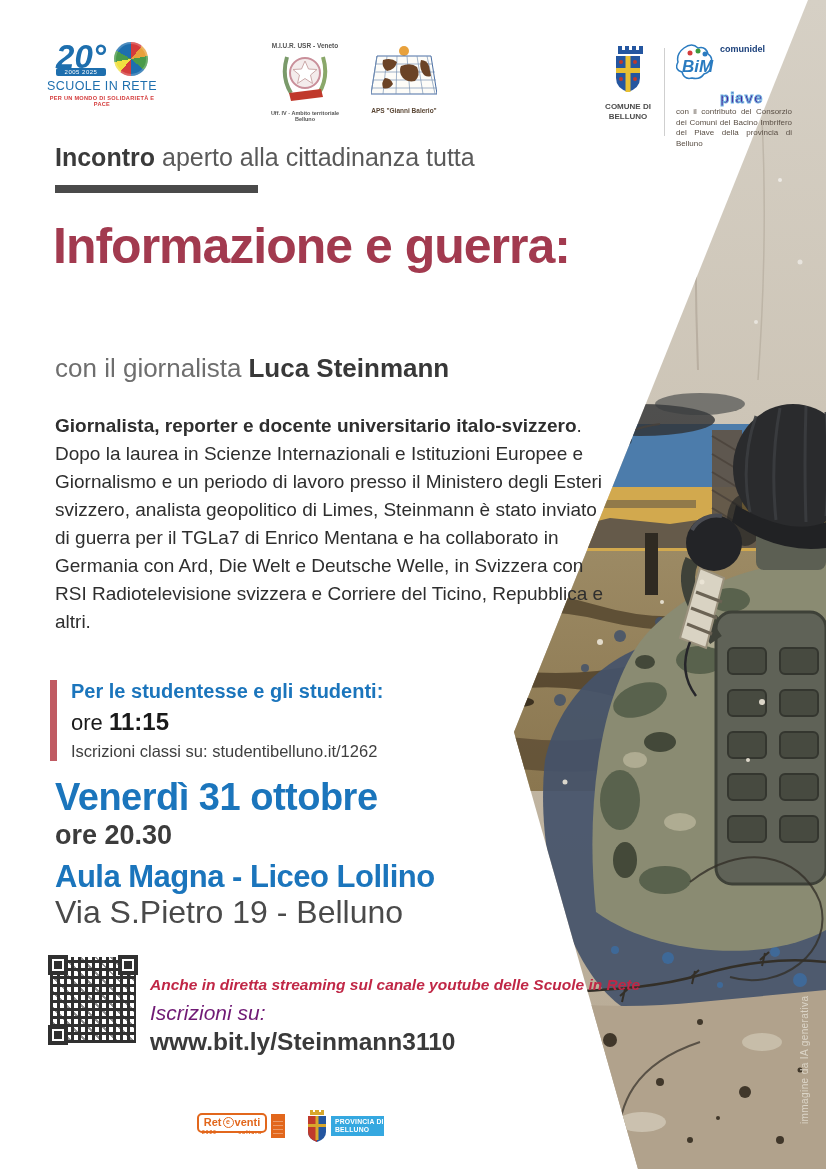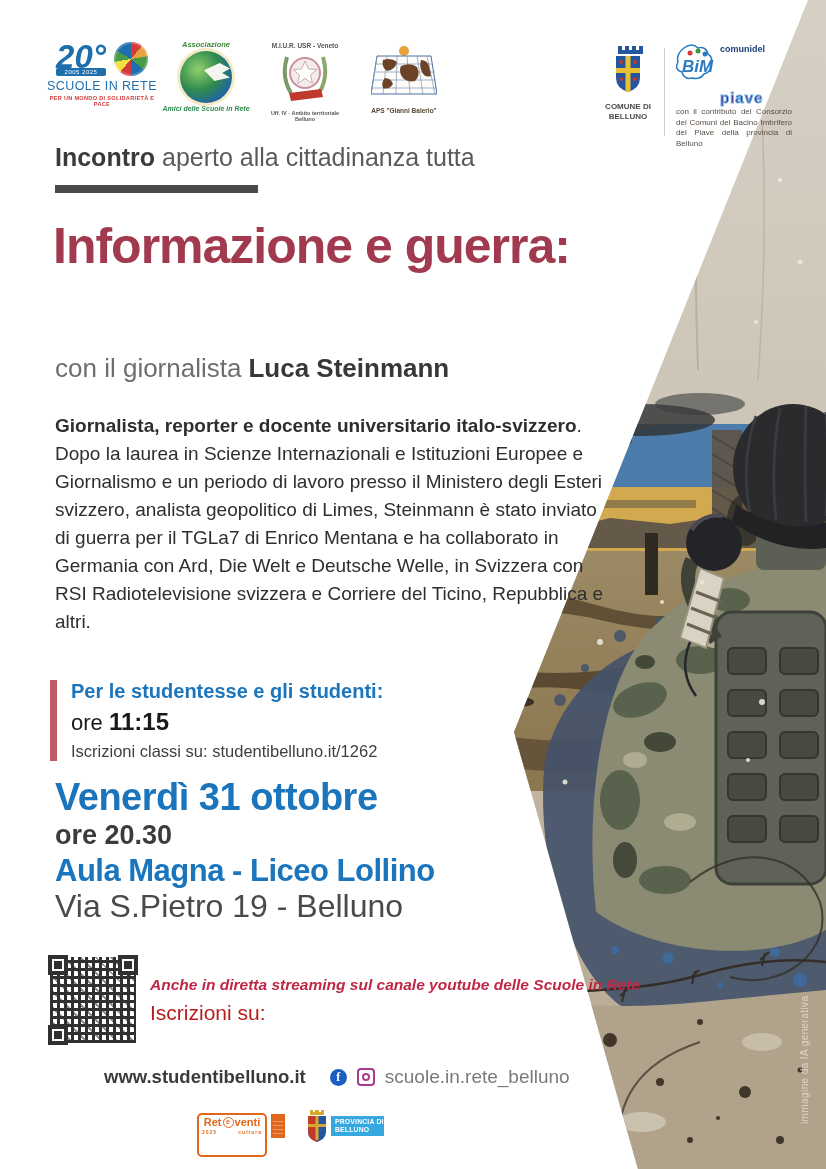--- a/index.html
+++ b/index.html
@@ -69,46 +69,46 @@
   .students{position:absolute;left:50px;top:680px;display:flex;}
   .students .bar{width:7px;background:#c05b63;margin-right:14px;}
   .st-heading{font-size:20px;font-weight:800;color:#1b75bc;line-height:23px;}
   .st-time{font-size:22px;color:#1a1a1a;line-height:38px;}
   .st-time b{font-size:24px;font-weight:800;}
   .st-info{font-size:16.5px;color:#3f3f3f;line-height:19px;}
   
   .event{position:absolute;left:55px;top:776px;}
   .ev-date{font-size:38px;font-weight:800;color:#1b75bc;line-height:42px;letter-spacing:-.5px;}
   .ev-time{font-size:27px;font-weight:800;color:#3c3c3c;line-height:34px;}
-  .ev-venue{font-size:31px;font-weight:800;color:#1b75bc;line-height:38px;letter-spacing:-.5px;}
+  .ev-venue{font-size:31px;font-weight:800;color:#1b75bc;line-height:38px;margin-top:6px;letter-spacing:-.5px;}
   .ev-addr{font-size:32px;color:#4a4a4a;line-height:32px;}
   
   .qr{position:absolute;left:48px;top:955px;width:90px;height:90px;background:#fff;}
   .qr-data{position:absolute;inset:2px;
     background:
       repeating-linear-gradient(90deg,#303030 0 3px,transparent 3px 7px),
       repeating-linear-gradient(0deg,#303030 0 3px,transparent 3px 8px),
       repeating-linear-gradient(45deg,transparent 0 4px,#30303088 4px 6px,transparent 6px 11px);}
   .finder{position:absolute;width:20px;height:20px;border:4px solid #303030;background:#fff;box-sizing:border-box;}
   .finder:after{content:"";position:absolute;inset:2px;background:#303030;}
   .f-tl{left:0;top:0;} .f-tr{right:0;top:0;} .f-bl{left:0;bottom:0;}
   .signup{position:absolute;left:150px;top:976px;}
   .su-stream{font-size:15.5px;font-weight:700;font-style:italic;color:#c02746;}
-  .su-label{font-size:21px;color:#b91c1c;margin-top:7px;}
+  .su-label{font-size:21px;color:#701a75;margin-top:7px;font-style:italic;}
   .su-url{font-size:24.5px;font-weight:800;color:#3a3a3a;margin-top:3px;}
   
   .footer{position:absolute;left:104px;top:1066px;display:flex;align-items:center;gap:10px;}
   .ft-site{font-size:18.5px;font-weight:800;color:#3a3a3a;margin-right:14px;}
   .fb-icon{width:17px;height:17px;border-radius:50%;background:#1b5fc4;color:#fff;font-size:12px;font-weight:700;
     display:flex;align-items:center;justify-content:center;font-family:"Liberation Serif",serif;}
   .ig-icon{width:14px;height:14px;border:2px solid #a63d8f;border-radius:4px;position:relative;}
   .ig-icon:after{content:"";position:absolute;left:3px;top:3px;width:4px;height:4px;border:2px solid #a63d8f;border-radius:50%;}
   .ft-social{font-size:19px;color:#7a7a7a;}
   
-  .reteventi{position:absolute;left:197px;top:1113px;width:70px;height:44px;border:2px solid #e2671c;
+  .reteventi{position:absolute;left:197px;top:1113px;width:70px;height:20px;border:2px solid #e2671c;
     border-radius:5px;color:#e2671c;box-sizing:border-box;text-align:center;}
   .rv-main{font-size:11px;font-weight:800;line-height:14px;display:flex;justify-content:center;align-items:center;gap:1px;}
   .rv-e{display:inline-flex;width:9px;height:9px;border:1px solid #e2671c;border-radius:50%;font-size:7px;
     align-items:center;justify-content:center;}
   .rv-sub{display:flex;justify-content:space-between;padding:0 3px;font-size:5px;font-weight:700;letter-spacing:1px;}
   .orange-box{position:absolute;left:271px;top:1114px;width:14px;height:24px;background:#e2671c;
     background-image:repeating-linear-gradient(0deg,#ffffff55 0 1px,transparent 1px 4px);background-size:10px 16px;background-position:2px 4px;background-repeat:no-repeat;}
   .prov{position:absolute;left:306px;top:1110px;display:flex;align-items:center;gap:3px;}
   .prov-box{width:49px;height:20px;background:#35a8e0;color:#fff;font-size:6.8px;font-weight:800;
     display:flex;flex-direction:column;justify-content:center;padding-left:4px;line-height:8px;letter-spacing:.2px;}
@@ -290,25 +290,20 @@
       <div>
         <div class="ls-num">20°</div>
         <div class="ls-years">2005 2025</div>
       </div>
       <div class="ls-globe"></div>
     </div>
     <div class="ls-name">SCUOLE IN RETE</div>
     <div class="ls-tag">PER UN MONDO DI SOLIDARIETÀ E PACE</div>
   </div>
 
-  <div class="hdr logo-amici">
-    <div class="am-top">Associazione</div>
-    <div class="am-globe"></div>
-    <div class="am-bottom">Amici delle Scuole in Rete</div>
-  </div>
 
   <div class="hdr logo-miur">
     <div class="mi-top">M.I.U.R. USR - Veneto</div>
     <svg width="52" height="56" viewBox="0 0 52 56">
       <path d="M8,8 Q2,28 12,44" stroke="#7a9a6a" stroke-width="4" fill="none"></path>
       <path d="M44,8 Q50,28 40,44" stroke="#8aa86a" stroke-width="4" fill="none"></path>
       <circle cx="26" cy="24" r="15" fill="#f4ecec" stroke="#c98f9a" stroke-width="2"></circle>
       <path d="M26,12 l3.5,8 8.5,0.5 -6.5,5.5 2,8.5 -7.5,-5 -7.5,5 2,-8.5 -6.5,-5.5 8.5,-0.5 z" fill="#fff" stroke="#caa" stroke-width="1"></path>
       <path d="M10,44 L42,40 L44,48 L12,52 Z" fill="#c0392b"></path>
     </svg>
@@ -397,28 +392,23 @@
 
   <div class="qr">
     <div class="qr-data"></div>
     <div class="finder f-tl"></div>
     <div class="finder f-tr"></div>
     <div class="finder f-bl"></div>
   </div>
   <div class="signup">
     <div class="su-stream">Anche in diretta streaming sul canale youtube delle Scuole in Rete</div>
     <div class="su-label">Iscrizioni su:</div>
-  </div>
-
-  <div class="footer">
-    <span class="ft-site">www.studentibelluno.it</span>
-    <span class="fb-icon">f</span>
-    <span class="ig-icon"></span>
-    <span class="ft-social">scuole.in.rete_belluno</span>
-  </div>
+    <div class="su-url">www.bit.ly/Steinmann3110</div>
+  </div>
+
 
   <div class="reteventi">
     <div class="rv-main">
       <span>Ret</span>
         <span class="rv-e">e</span>
         <span>venti</span>
     </div>
     <div class="rv-sub">
       <span>2025</span>
       <span>cultura</span>

